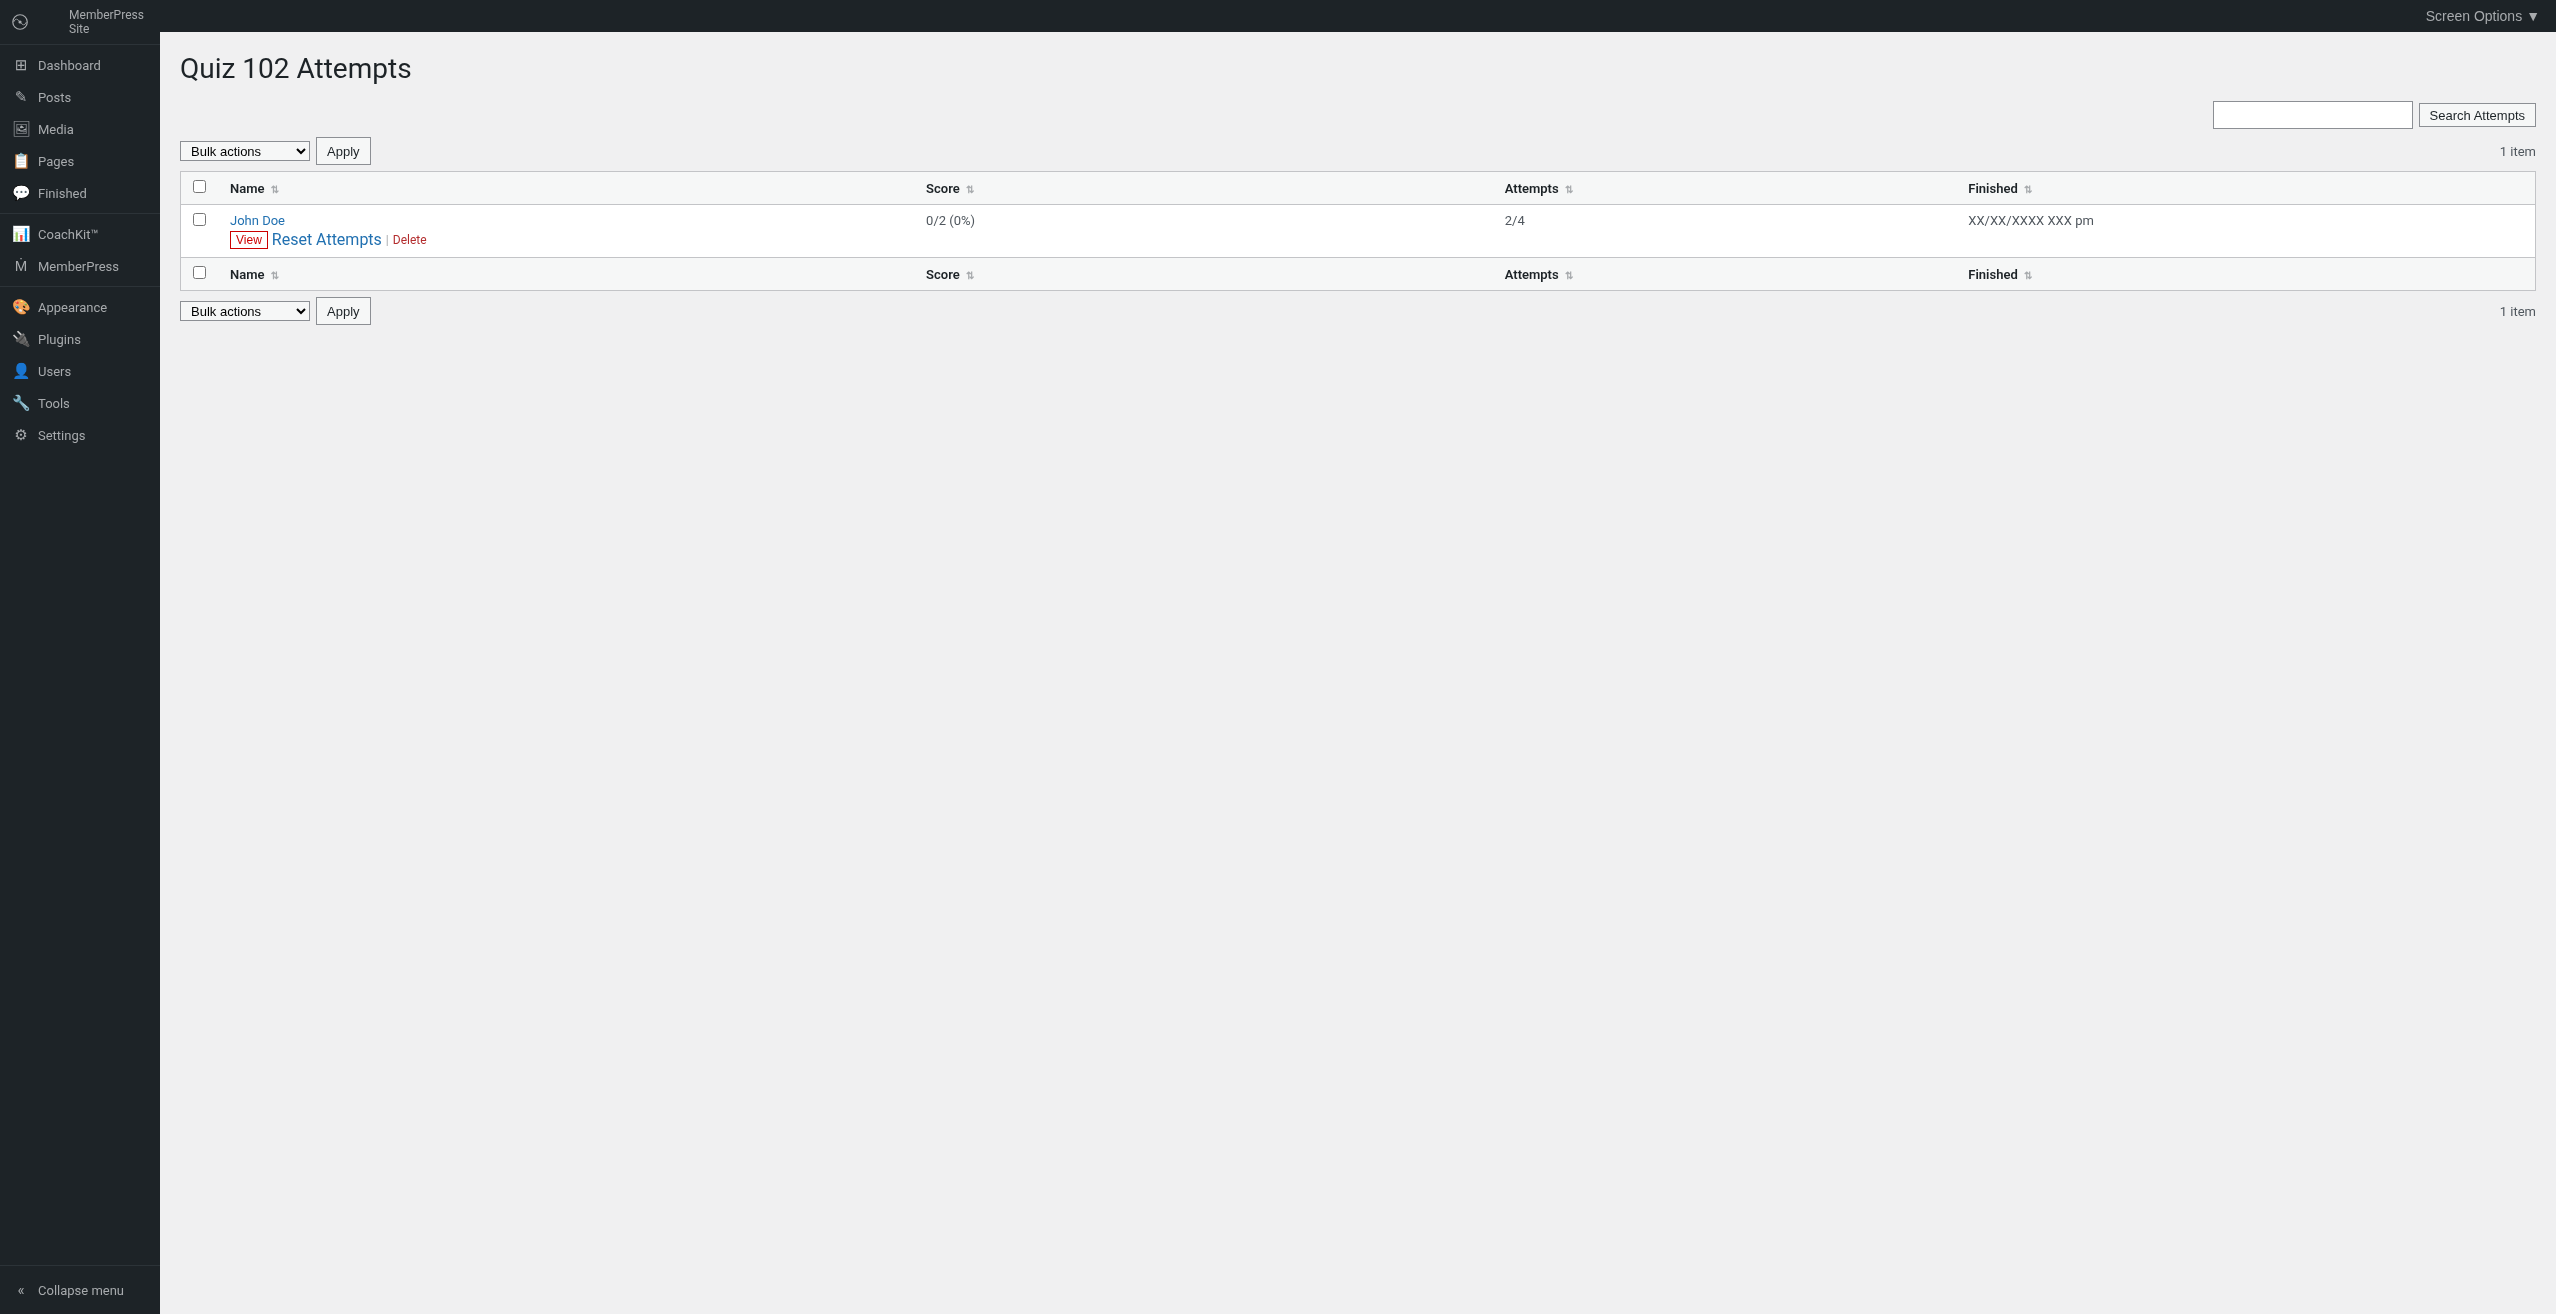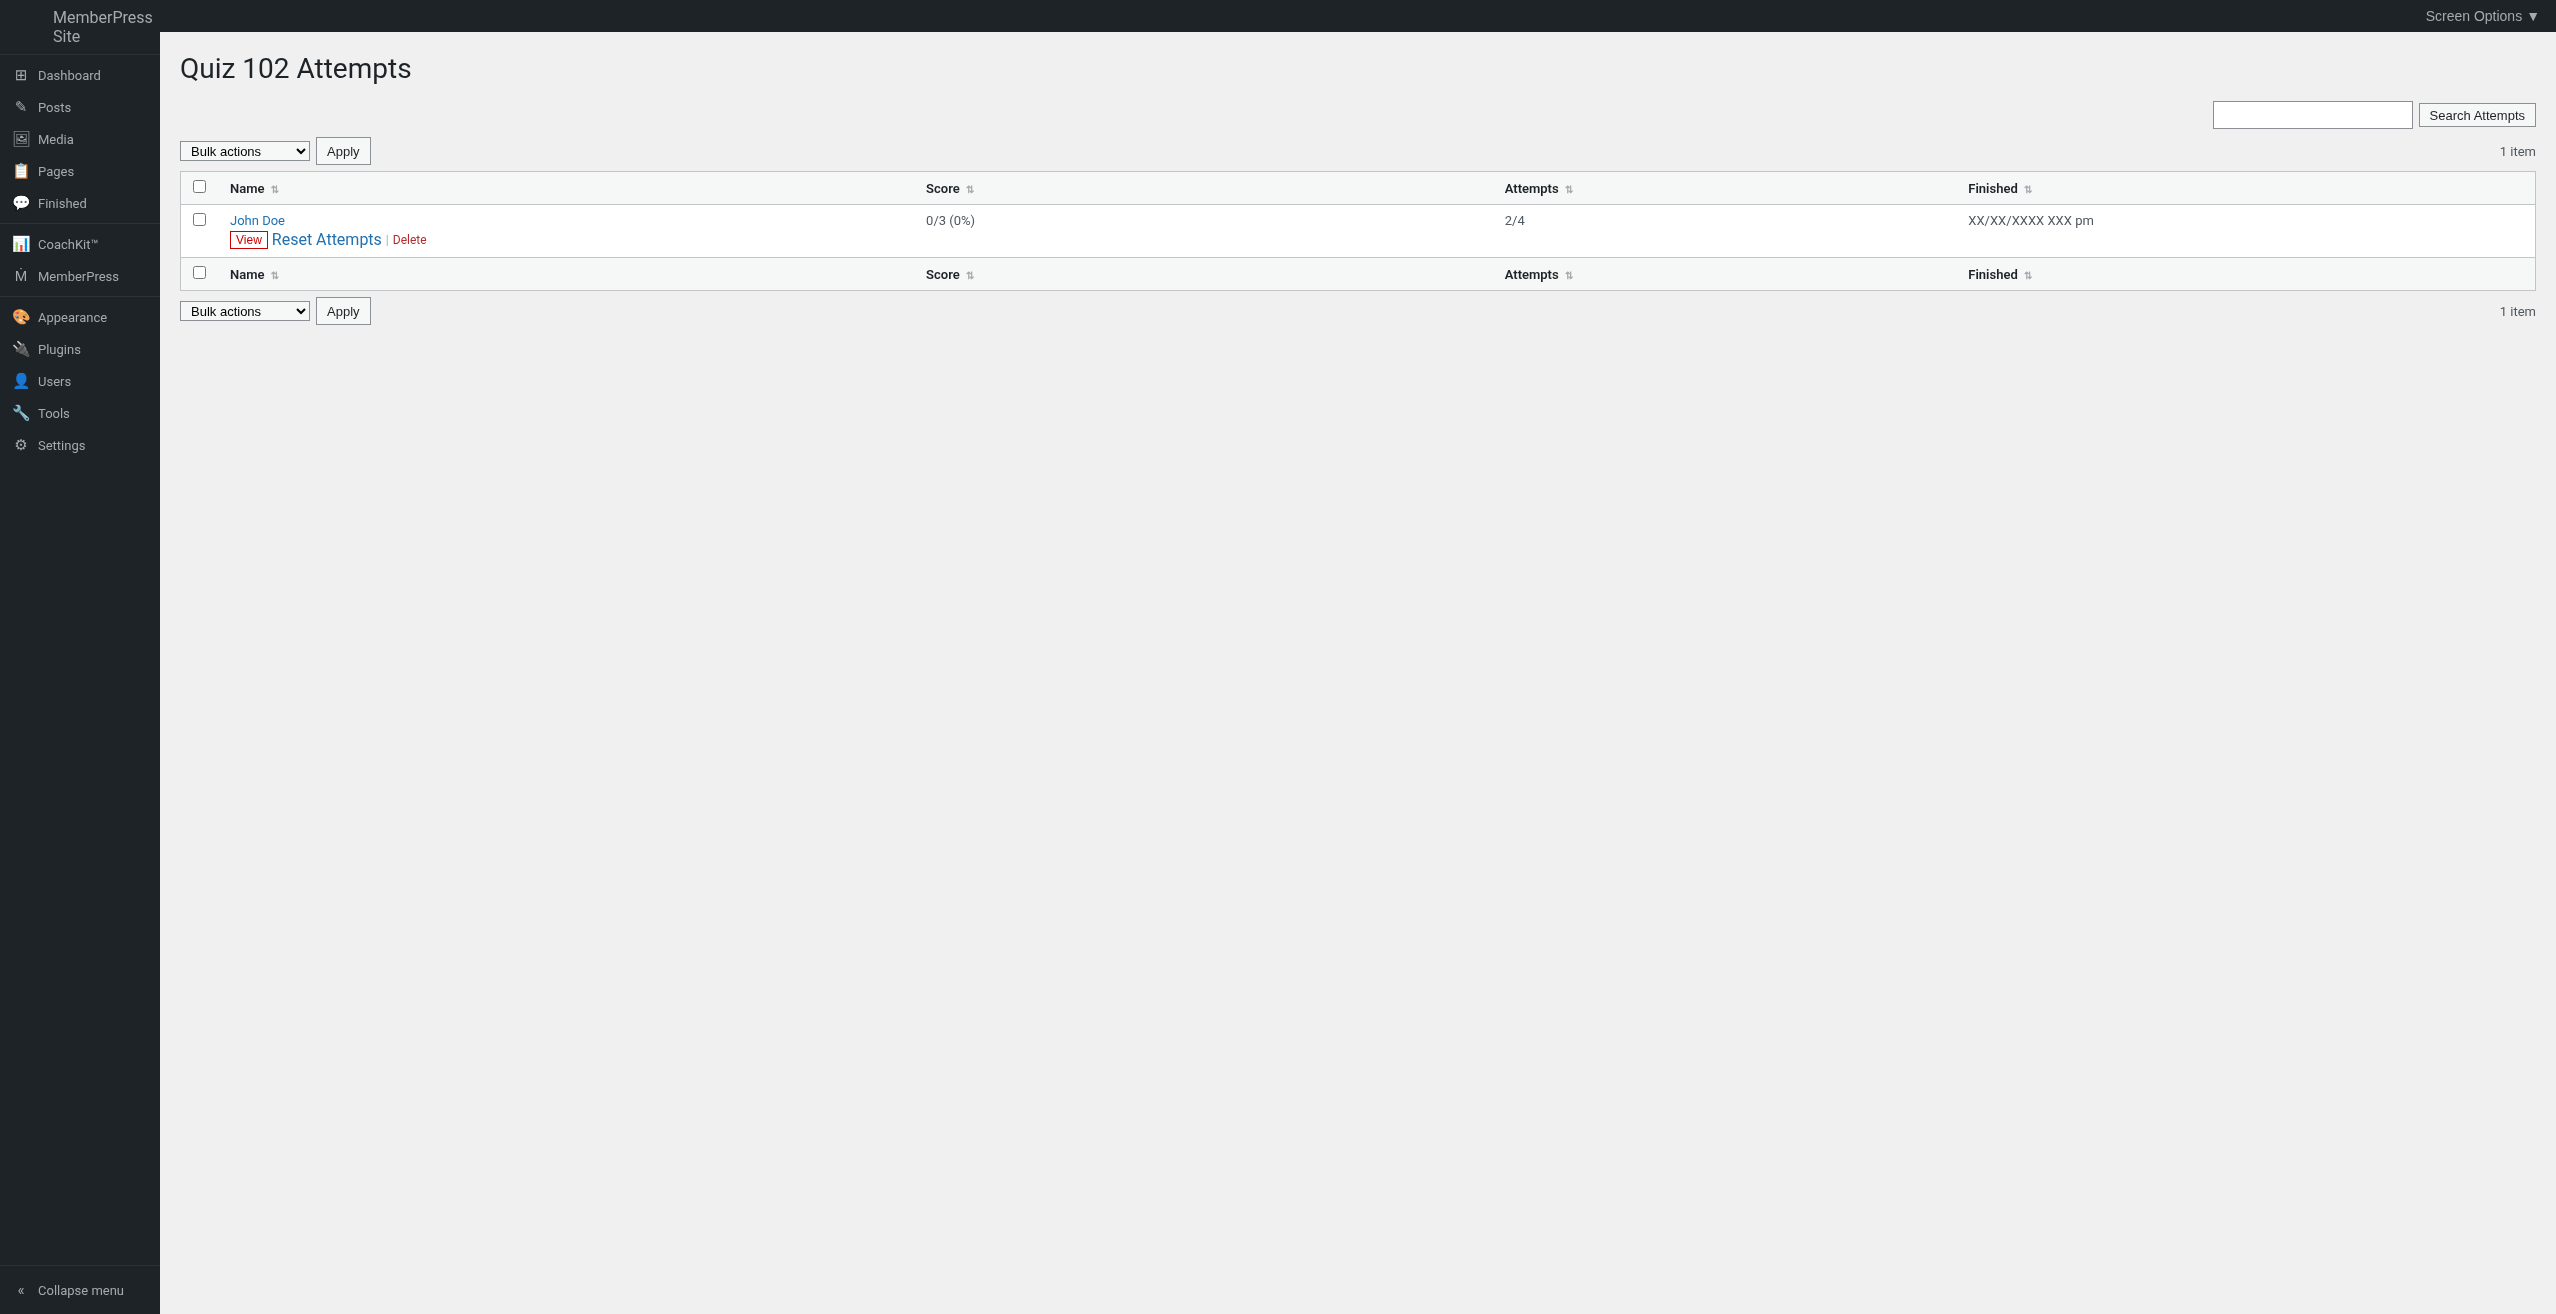--- a/index.html
+++ b/index.html
@@ -21,21 +21,21 @@
       align-items: center;
       padding: 8px 12px;
       gap: 8px;
       border-bottom: 1px solid #2c3338;
     }
     .wp-logo {
       width: 20px; height: 20px;
       fill: #a7aaad;
     }
     #sidebar-header span {
-      font-size: 16px;
+      font-size: 12px;
       color: #a7aaad;
       margin-left: 33px;
     }
     .sidebar-nav { display: flex; flex-direction: column; padding-top: 4px; }
     .sidebar-item {
       display: flex;
       align-items: center;
       gap: 8px;
       padding: 7px 12px;
       cursor: pointer;
@@ -324,21 +324,21 @@
           </td>
           <td class="name-col">
             <a class="row-link" href="#">John Doe</a>
             <div class="row-actions">
               <button class="view-btn-outline">View</button>
               <a class="row-action-link" href="#">Reset Attempts</a>
               <span class="row-action-sep">|</span>
               <a class="row-action-delete" href="#">Delete</a>
             </div>
           </td>
-          <td class="score-col">0/3 (0%)</td>
+          <td class="score-col">0/2 (0%)</td>
           <td class="attempts-col">2/4</td>
           <td class="finished-col">XX/XX/XXXX XXX pm</td>
         </tr>
       </tbody>
       <tfoot>
         <tr class="header-row-bottom">
           <th class="check-col">
             <input type="checkbox" style="">
           </th>
           <th class="name-col">

